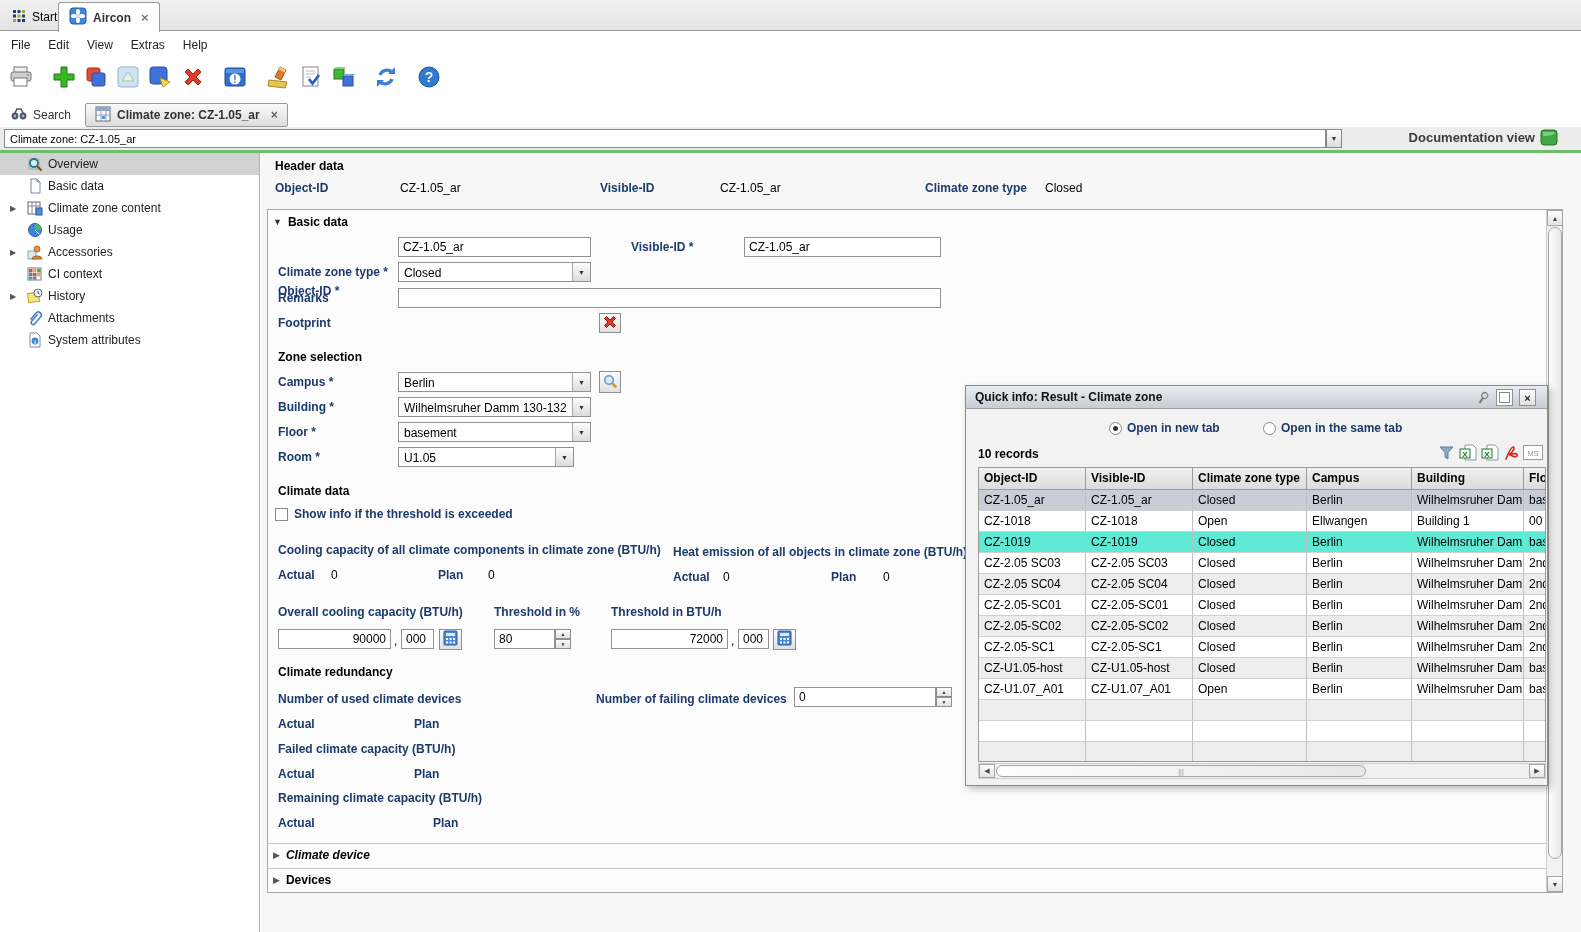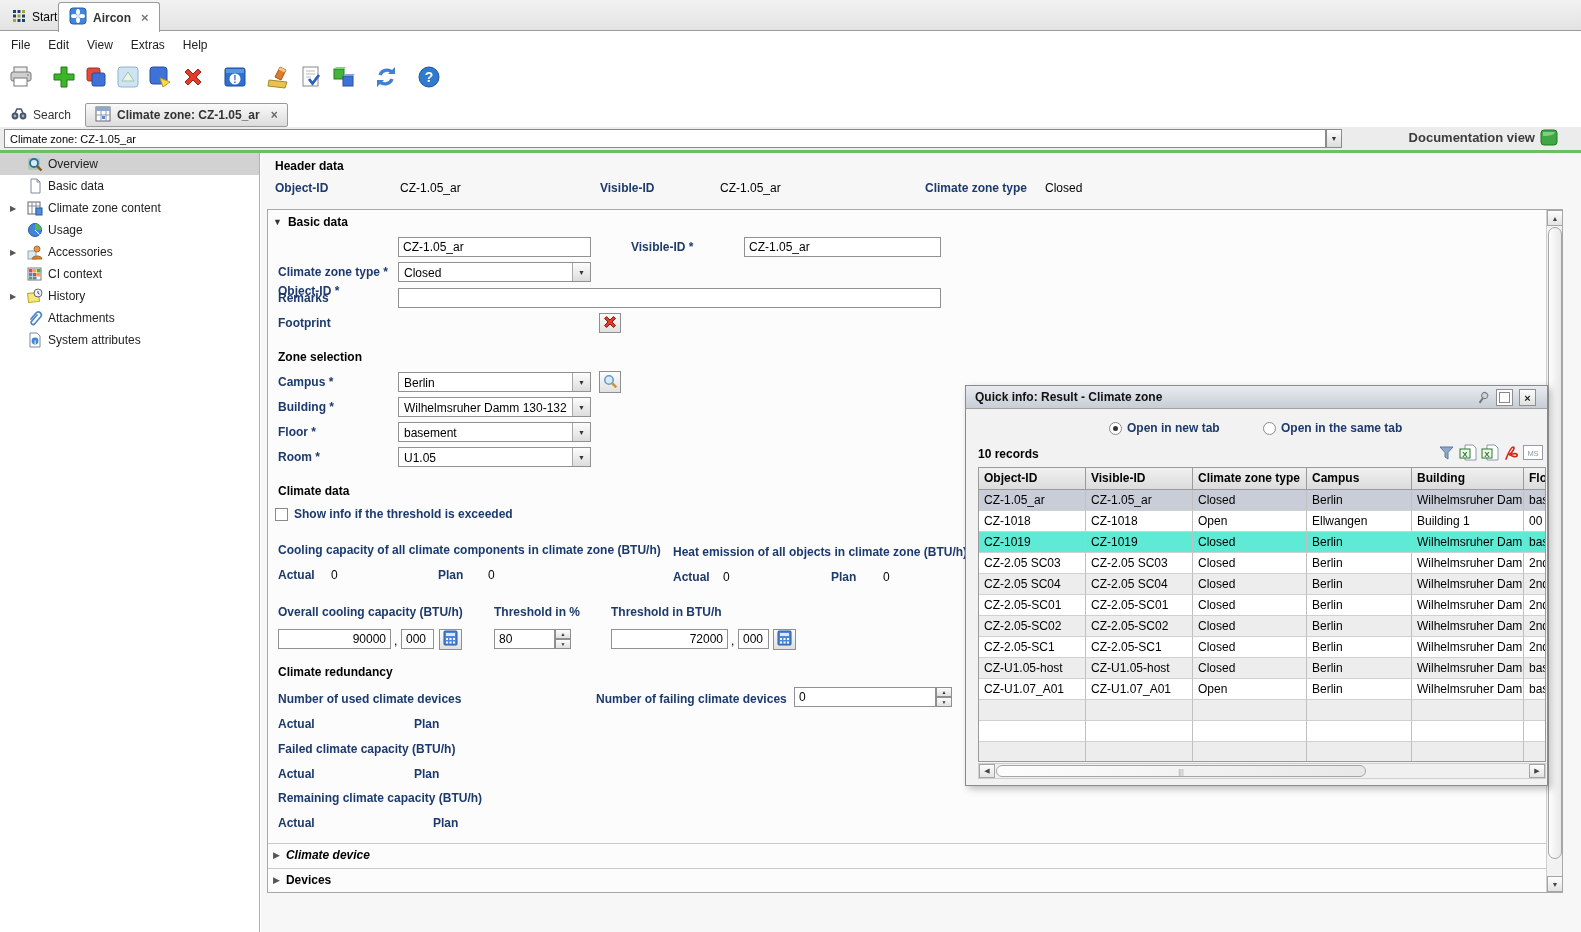--- a/index.html
+++ b/index.html
@@ -388,21 +388,21 @@
         <span class="arr">▼</span>
       </div>
 
       <div class="lbl" style="left:10px;top:215px;">Floor *</div>
       <div class="cmbbox" style="left:130px;top:212px;width:193px;padding-left:8px;">
         <span class="txt">basement</span>
         <span class="arr">▼</span>
       </div>
 
       <div class="lbl" style="left:10px;top:240px;">Room *</div>
-      <div class="cmbbox" style="left:130px;top:237px;width:193px;">
+      <div class="cmbbox" style="left:130px;top:237px;width:176px;">
         <span class="txt">U1.05</span>
         <span class="arr">▼</span>
       </div>
 
       <div class="sec" style="left:10px;top:274px;">Climate data</div>
       <div class="chk" style="left:7px;top:298px;"></div>
       <div class="lbl" style="left:26px;top:297px;">Show info if the threshold is exceeded</div>
 
       <div class="lbl" style="left:10px;top:333px;">Cooling capacity of all climate components in climate zone (BTU/h)</div>
       <div class="lbl" style="left:405px;top:335px;">Heat emission of all objects in climate zone (BTU/h)</div>

